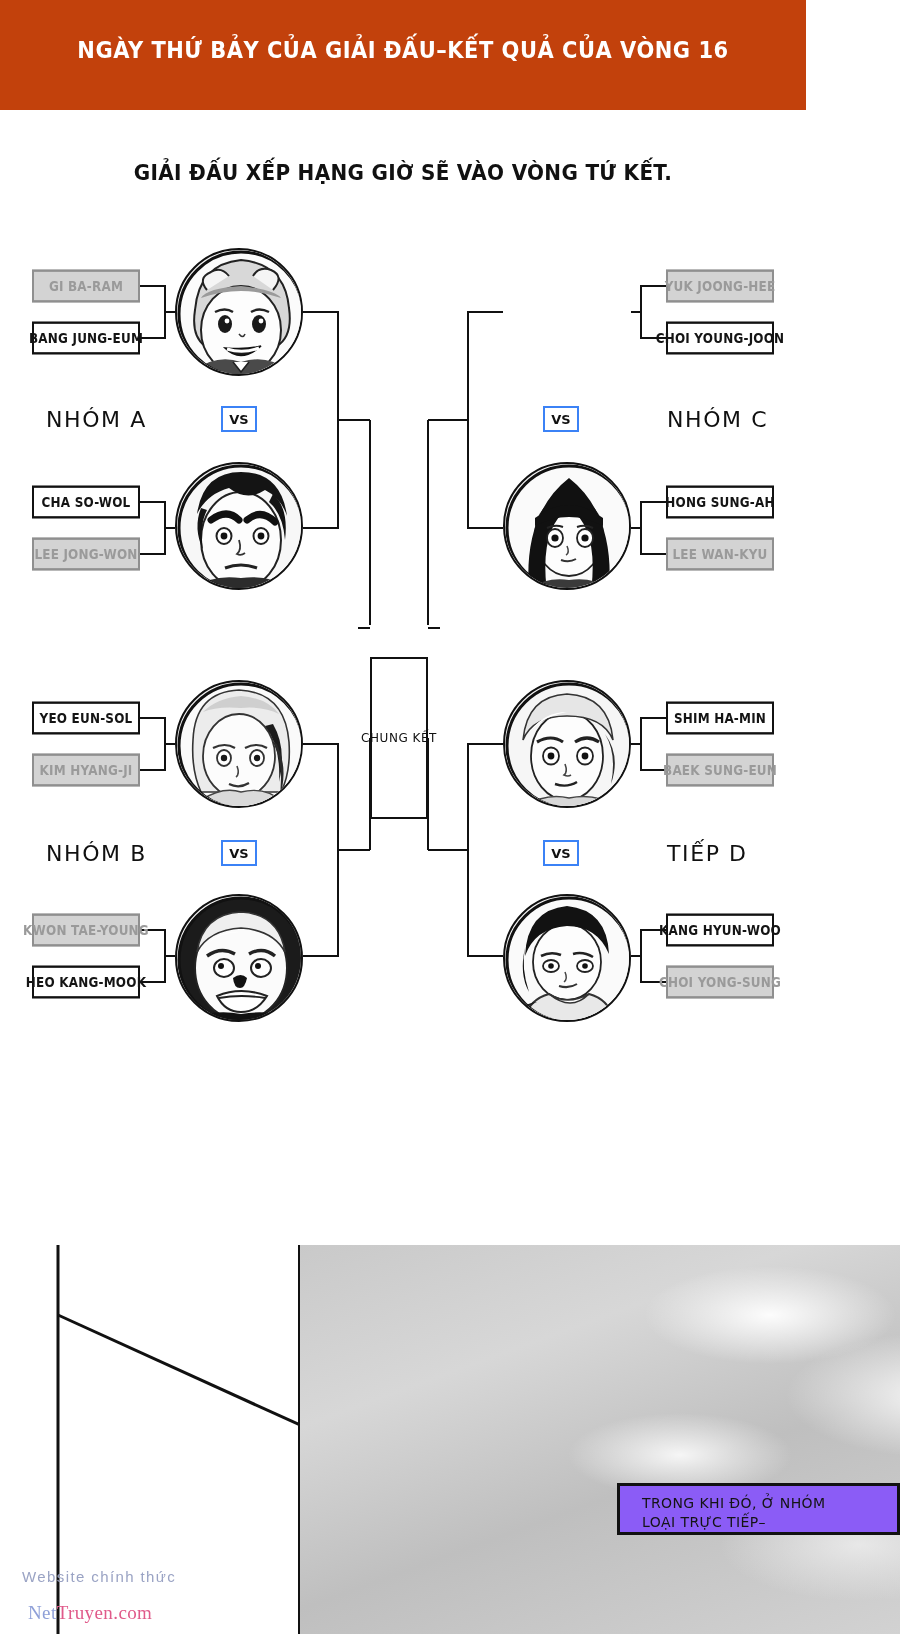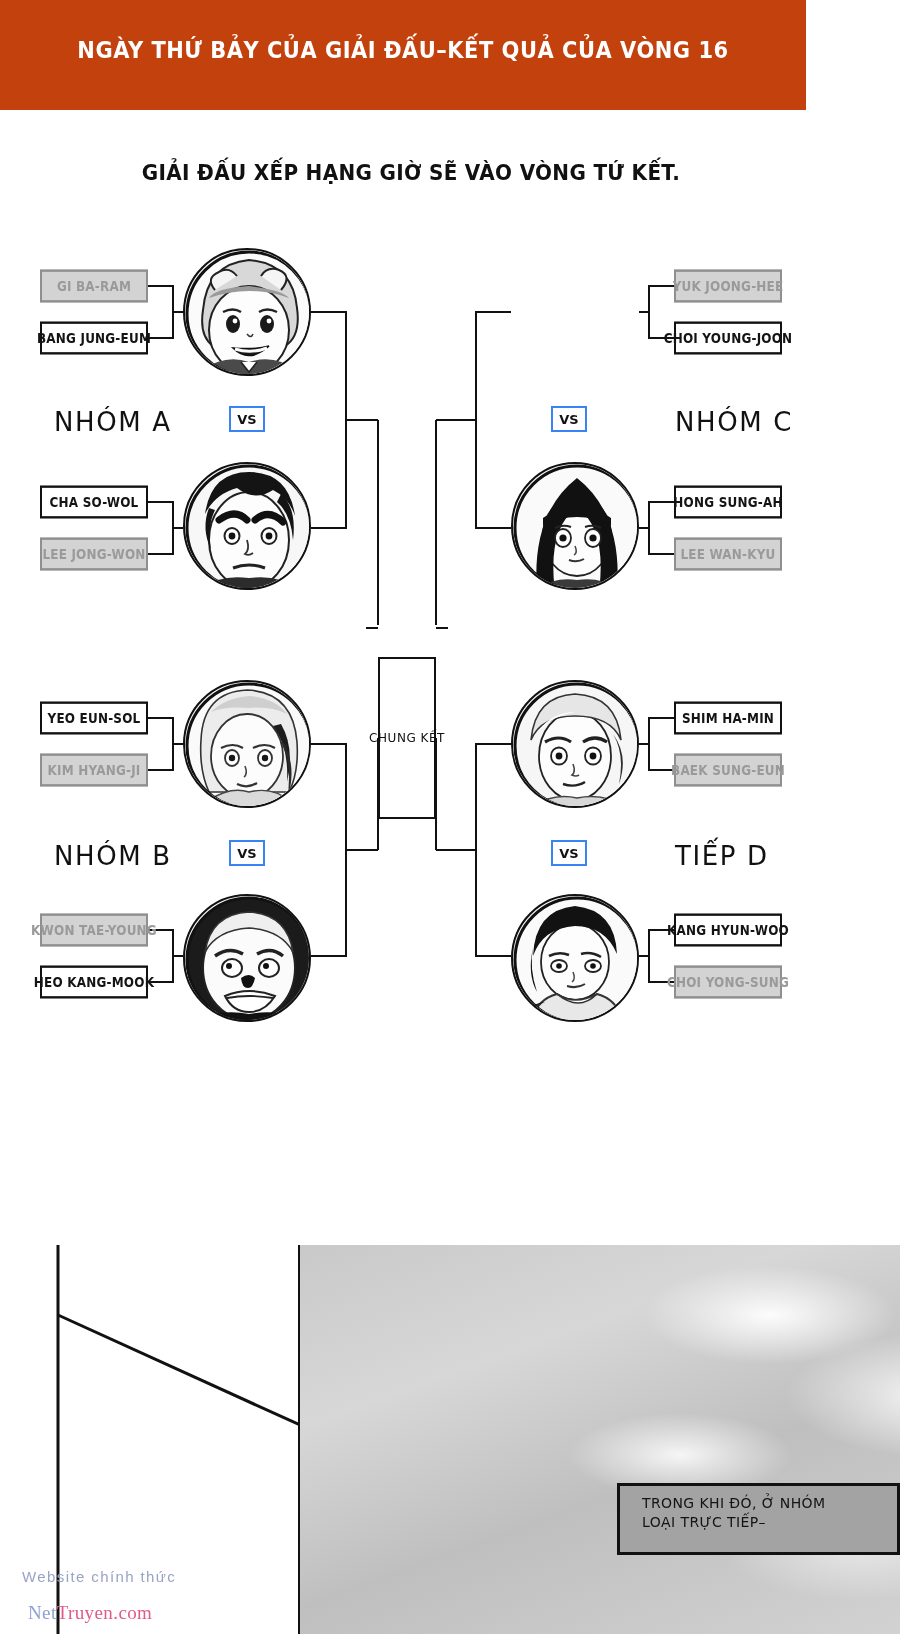--- a/index.html
+++ b/index.html
@@ -41,21 +41,21 @@
   .page1-gutter {
     position: absolute;
     left: 806px; top: 0;
     width: 94px; height: 1245px;
     background: #ffffff;
   }
 
   
   .bracket-panel {
     position: absolute;
-    left: 8px; top: 110px;
+    left: 0; top: 110px;
     width: 806px;
     height: 915px;
     background: #ffffff;
     overflow: hidden;
   }
   
   .fade-bottom {
     position: absolute;
     left: 0; top: 955px;
     width: 806px; height: 180px;
@@ -119,21 +119,21 @@
     font-weight: bold;
     font-size: 13px;
     color: #111111;
   }
 
   
   .group-label {
     position: absolute;
     font-family: "DejaVu Sans", sans-serif;
     font-weight: normal;
-    font-size: 26px;
+    font-size: 22px;
     color: #111111;
     letter-spacing: 1.6px;
     white-space: nowrap;
   }
 
   
   .final-box {
     position: absolute;
     left: 370px; top: 547px;
     width: 58px; height: 162px;
@@ -183,22 +183,22 @@
   .bldg-area {
     position: absolute;
     left: 0; top: 0;
     width: 300px; height: 389px;
     background: #ffffff;
   }
 
   .caption-box {
     position: absolute;
     left: 617px; top: 1483px;
-    width: 283px; height: 72px;
-    background: #a3a3a3;
+    width: 283px; height: 52px;
+    background: #8b5cf6;
     border: 3px solid #111111;
     padding: 8px 0 0 22px;
   }
   .caption-box div {
     font-family: "DejaVu Sans", sans-serif;
     font-size: 14px;
     color: #141414;
     line-height: 19px;
     letter-spacing: 0.4px;
   }

